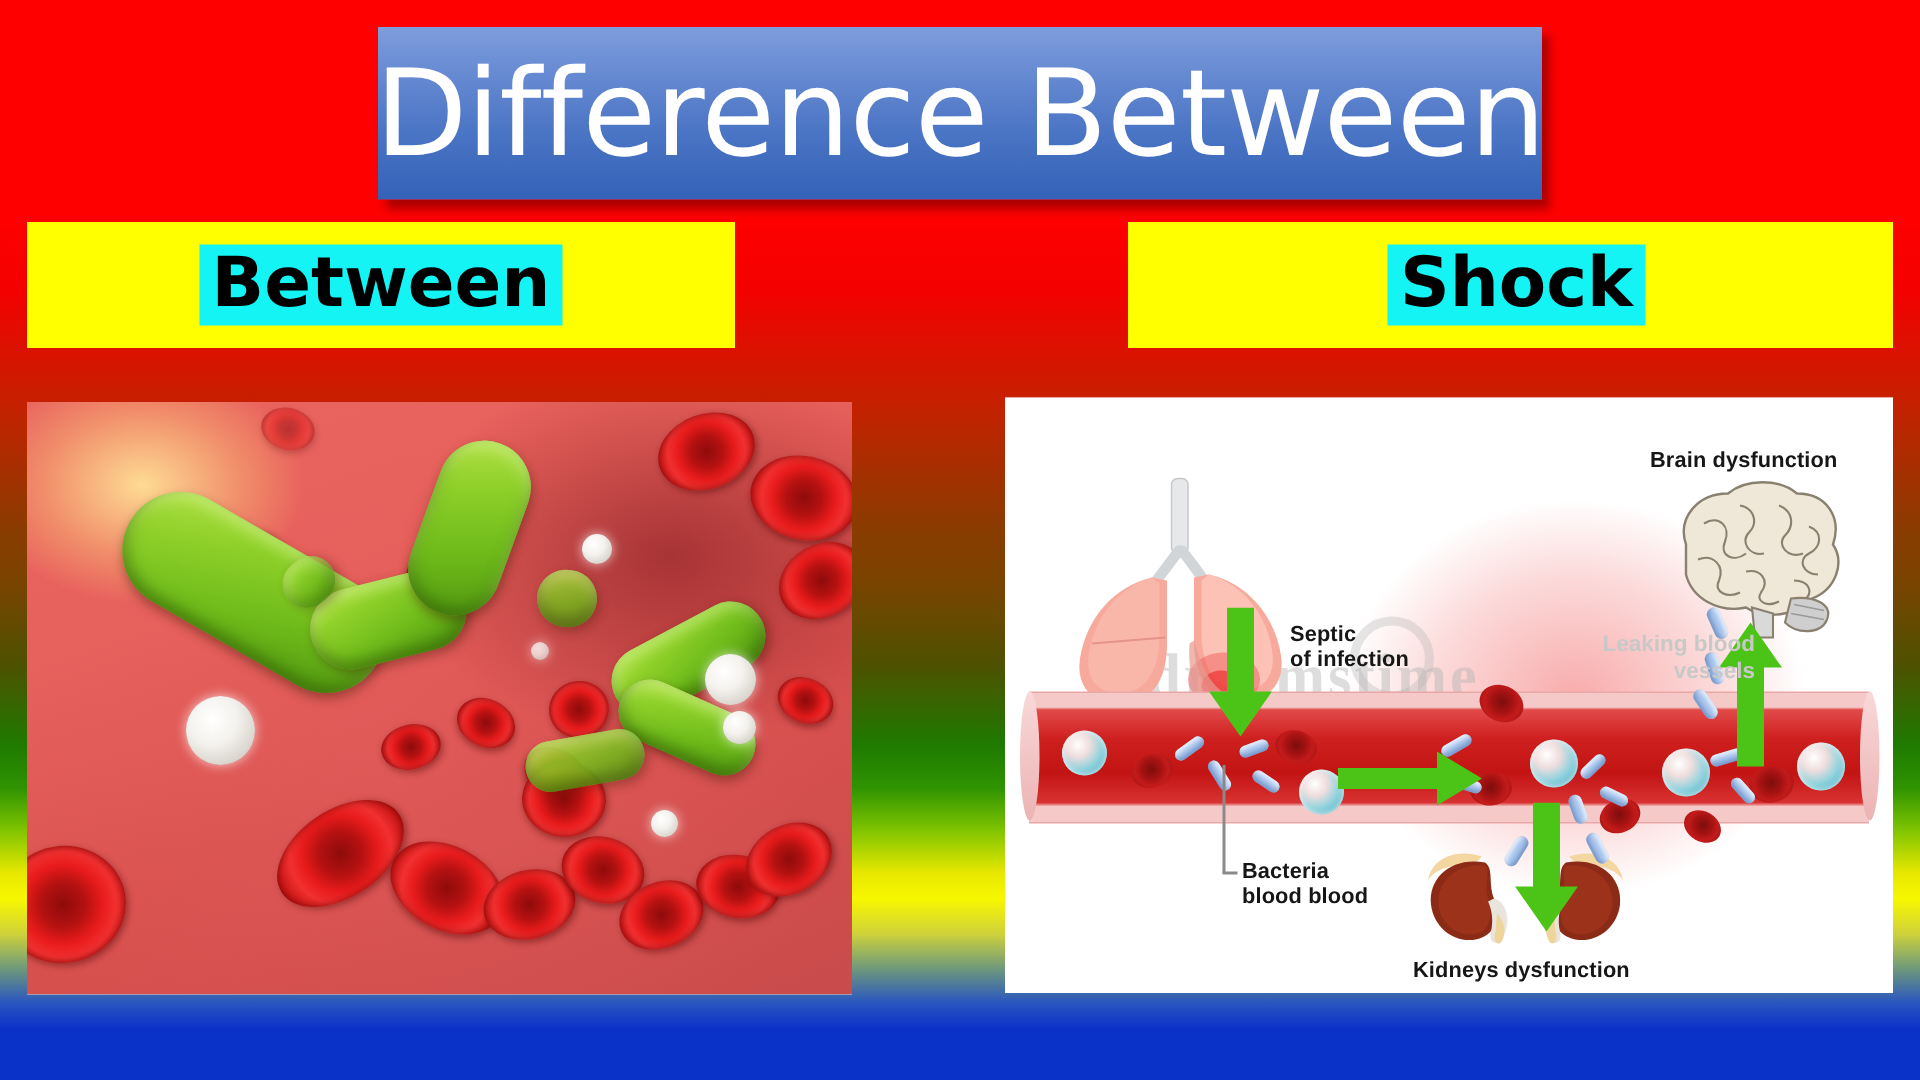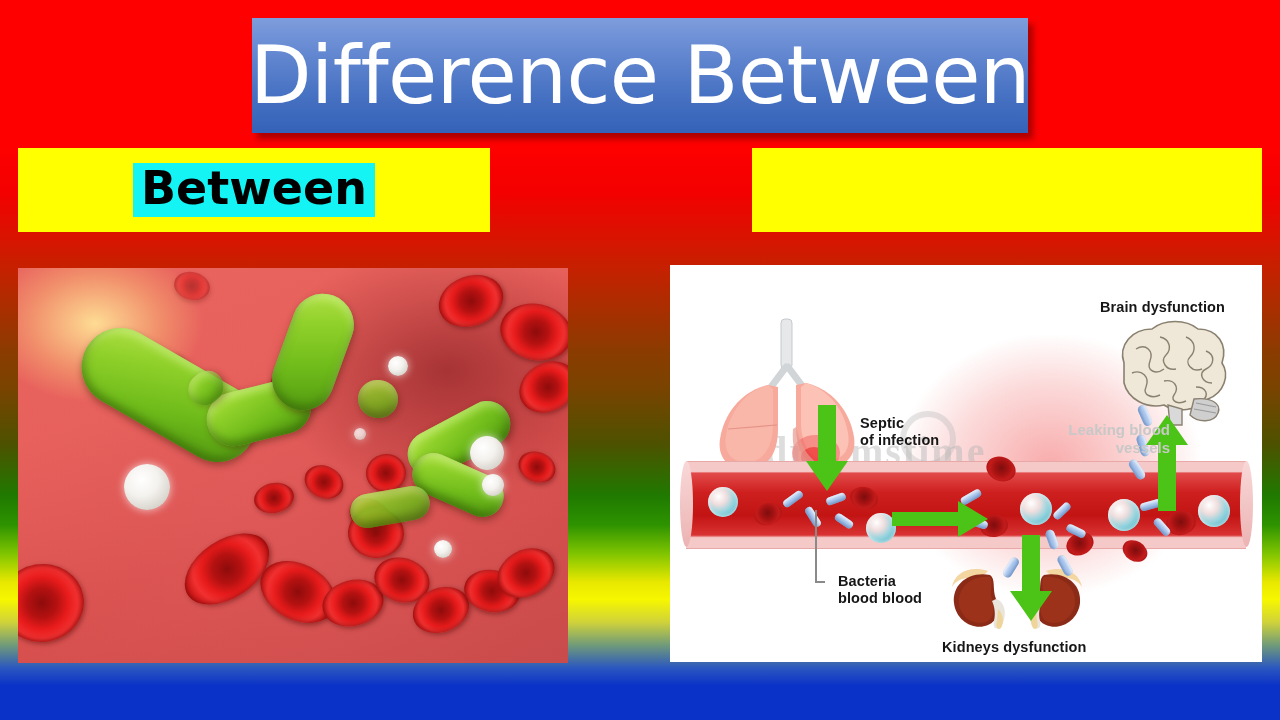--- a/index.html
+++ b/index.html
@@ -117,20 +117,21 @@
   <div class="title-box">
     <span class="title-text">Difference Between</span>
   </div>
 
   <div id="bar-left" class="yellow-bar">
     <span class="hl">Between</span>
   </div>
 
   <div id="bar-right" class="yellow-bar">
     <span class="hl-gap"></span>
+    <span class="hl">Shock</span>
   </div>
 
   <div id="photo-left" class="photo">
     <div class="micro">
 
       <div class="rbc" style="left:420px;top:8px;width:66px;height:50px;transform:rotate(-20deg);"></div>
       <div class="rbc" style="left:482px;top:36px;width:72px;height:56px;transform:rotate(12deg);"></div>
       <div class="rbc" style="left:500px;top:95px;width:60px;height:48px;transform:rotate(-30deg);"></div>
       <div class="rbc" style="left:253px;top:86px;width:34px;height:60px;transform:rotate(18deg);"></div>
       <div class="rbc" style="left:128px;top:88px;width:42px;height:34px;transform:rotate(-35deg);"></div>
@@ -270,21 +271,21 @@
       </svg>
 
       <div class="leader" style="left:145px;top:245px;width:1.5px;height:72px;"></div>
       <div class="leader" style="left:145px;top:316px;width:10px;height:1.5px;"></div>
 
       <div class="lbl" style="left:190px;top:150px;">
         <div>Septic</div>
         <div>of infection</div>
       </div>
 
-      <div class="lbl" style="left:168px;top:308px;">
+      <div class="lbl" style="left:158px;top:308px;">
         <div>Bacteria</div>
         <div>blood blood</div>
       </div>
 
       <div class="lbl-leak" style="left:350px;top:156px;width:150px;">
         <div>Leaking blood</div>
         <div>vessels</div>
       </div>
 
       <div class="lbl" style="left:430px;top:34px;">Brain dysfunction</div>

